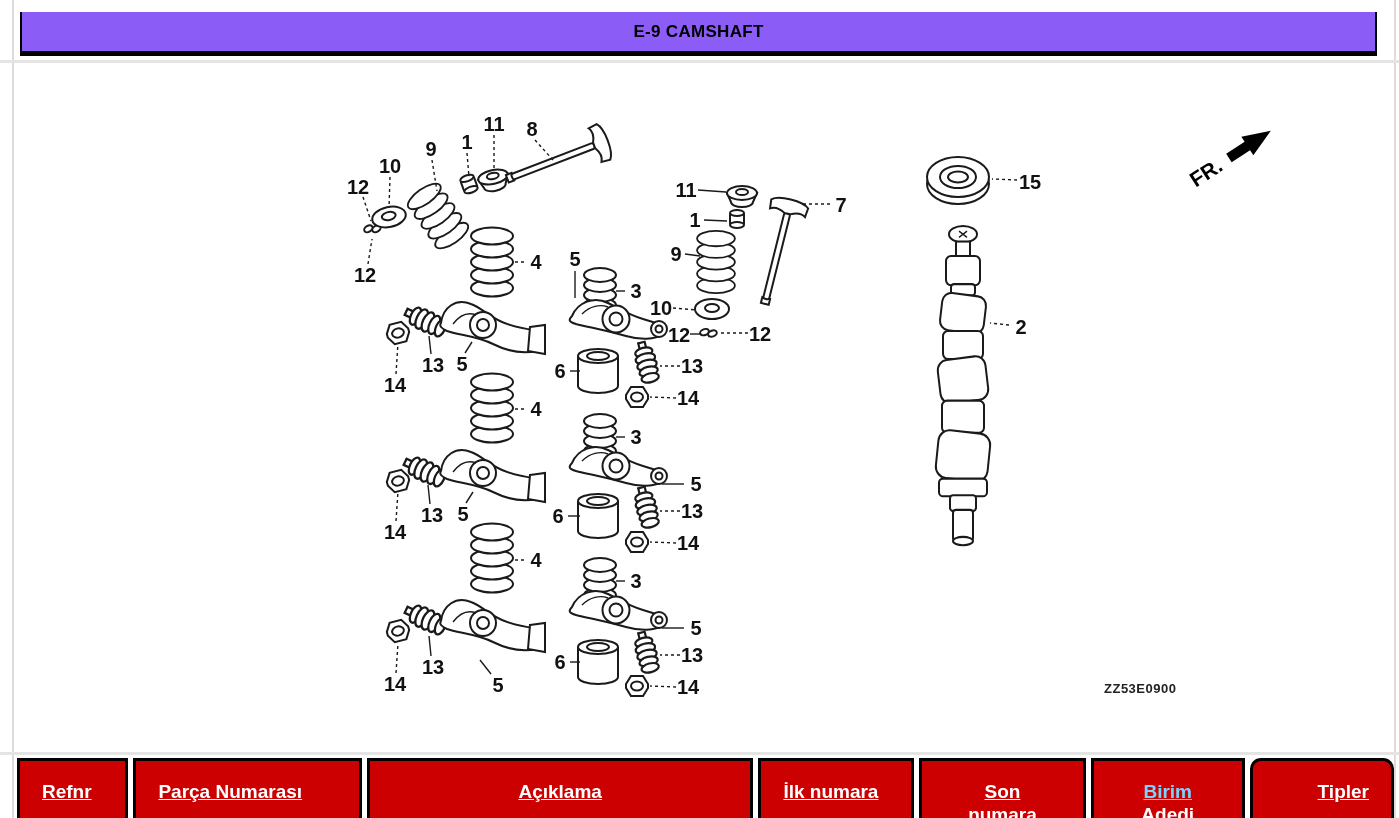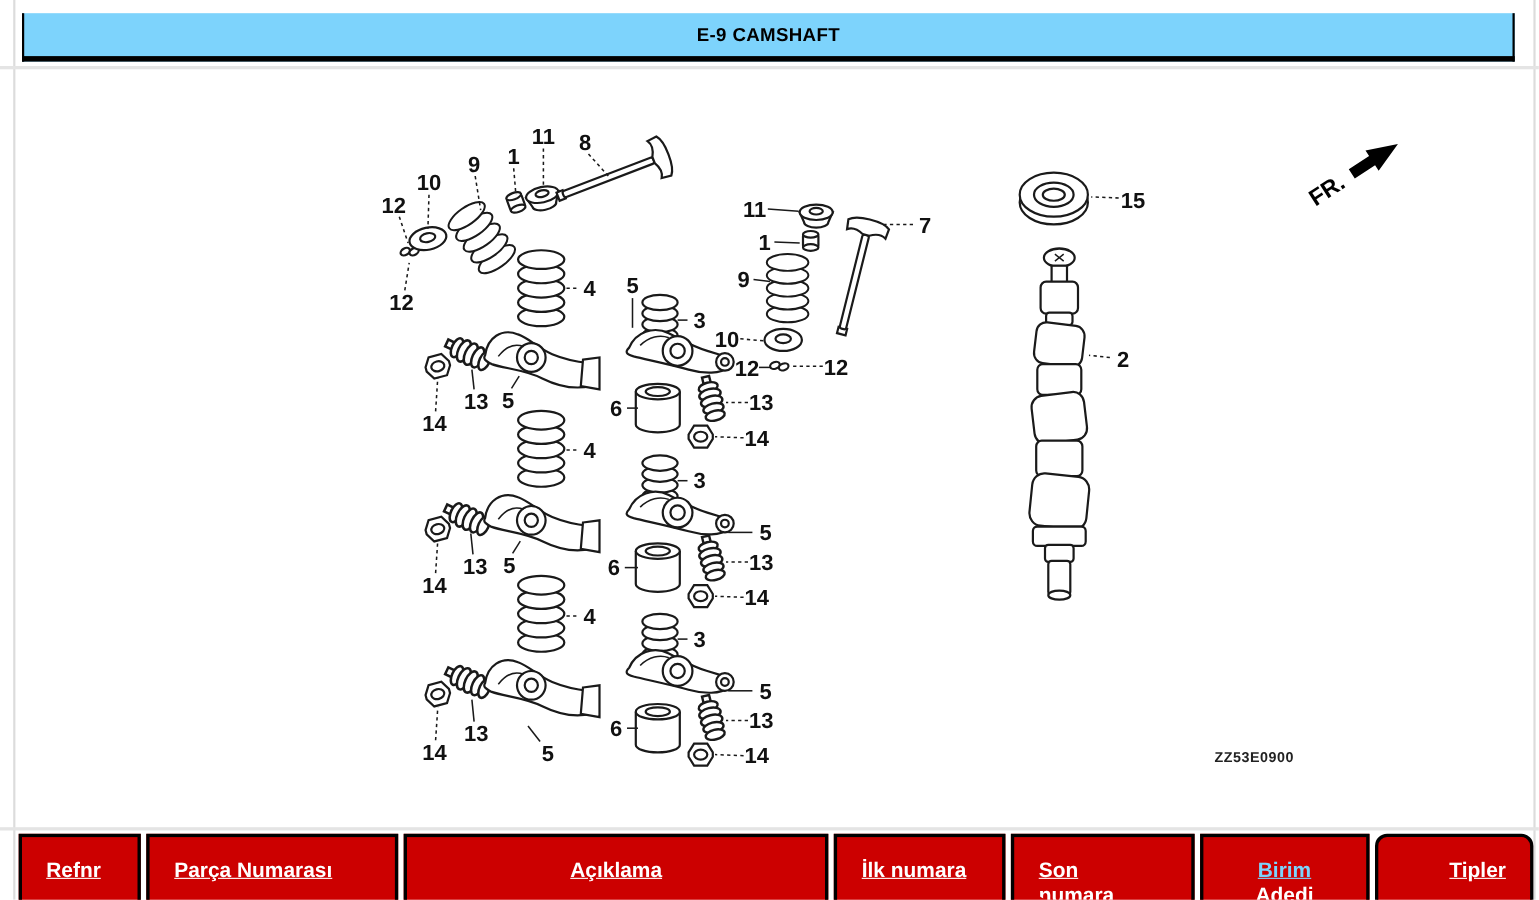--- a/index.html
+++ b/index.html
@@ -7,21 +7,21 @@
     width:1399px; height:818px; position:relative; overflow:hidden;
     background:#ffffff; font-family:"Liberation Sans", sans-serif;
   }
   .frame-v { position:absolute; top:0; width:2px; height:818px; background:#dcdcdc; }
   .frame-h { position:absolute; left:0; width:1399px; height:3px; background:#e4e4e4; }
   #title-box {
     position:absolute; left:20px; top:12px; width:1353px; height:39px;
     border-left:2px solid #000; border-right:2px solid #000; border-bottom:5px solid #000;
     display:flex; align-items:center; justify-content:center;
     font-size:17px; font-weight:bold; color:#000; letter-spacing:0.3px;
-    background:#7dd3fc; z-index:3;
+    background:#8b5cf6; z-index:3;
   }
   #diagram { position:absolute; left:0; top:0; z-index:1; }
   .pt { fill:#ffffff; stroke:#1a1a1a; stroke-width:2; }
   .ln { fill:none; stroke:#1a1a1a; stroke-width:1.4; }
   .plabel { font-family:"Liberation Sans", sans-serif; font-size:20px; font-weight:bold; fill:#111; }
   .dcode  { font-family:"Liberation Sans", sans-serif; font-size:13px; font-weight:bold; fill:#222; letter-spacing:0.5px; }
   .frtext { font-family:"Liberation Sans", sans-serif; font-size:21px; font-weight:bold; fill:#000; }
   #parts-table {
     position:absolute; left:12px; top:758px; z-index:2;
     border-collapse:separate; border-spacing:5px 0;
@@ -314,21 +314,21 @@
           <div class="clip" style="text-align: center;">
             <div><span class="hline" style="color: rgb(255, 255, 255);">Açıklama</span></div>
           </div>
         </th>
         <th style="width: 124px; background: rgb(204, 0, 0);">
           <div class="clip" style="text-align: left;">
             <div><span class="hline" style="color: rgb(255, 255, 255);">İlk numara</span></div>
           </div>
         </th>
         <th style="width: 155px; background: rgb(204, 0, 0);">
-          <div class="clip" style="text-align: left; border-radius: 19px;">
+          <div class="clip" style="text-align: center; border-radius: 19px;">
             <div><span class="hline" style="color: rgb(255, 255, 255);">Son</span></div>
             <div><span class="hline" style="color: rgb(255, 255, 255);">numara</span></div>
           </div>
         </th>
         <th style="width: 145px; background: rgb(204, 0, 0);">
           <div class="clip" style="text-align: center;">
             <div><span class="hline" style="color: #7dd3fc;">Birim</span></div>
             <div><span class="hline" style="color: rgb(255, 255, 255);">Adedi</span></div>
           </div>
         </th>

